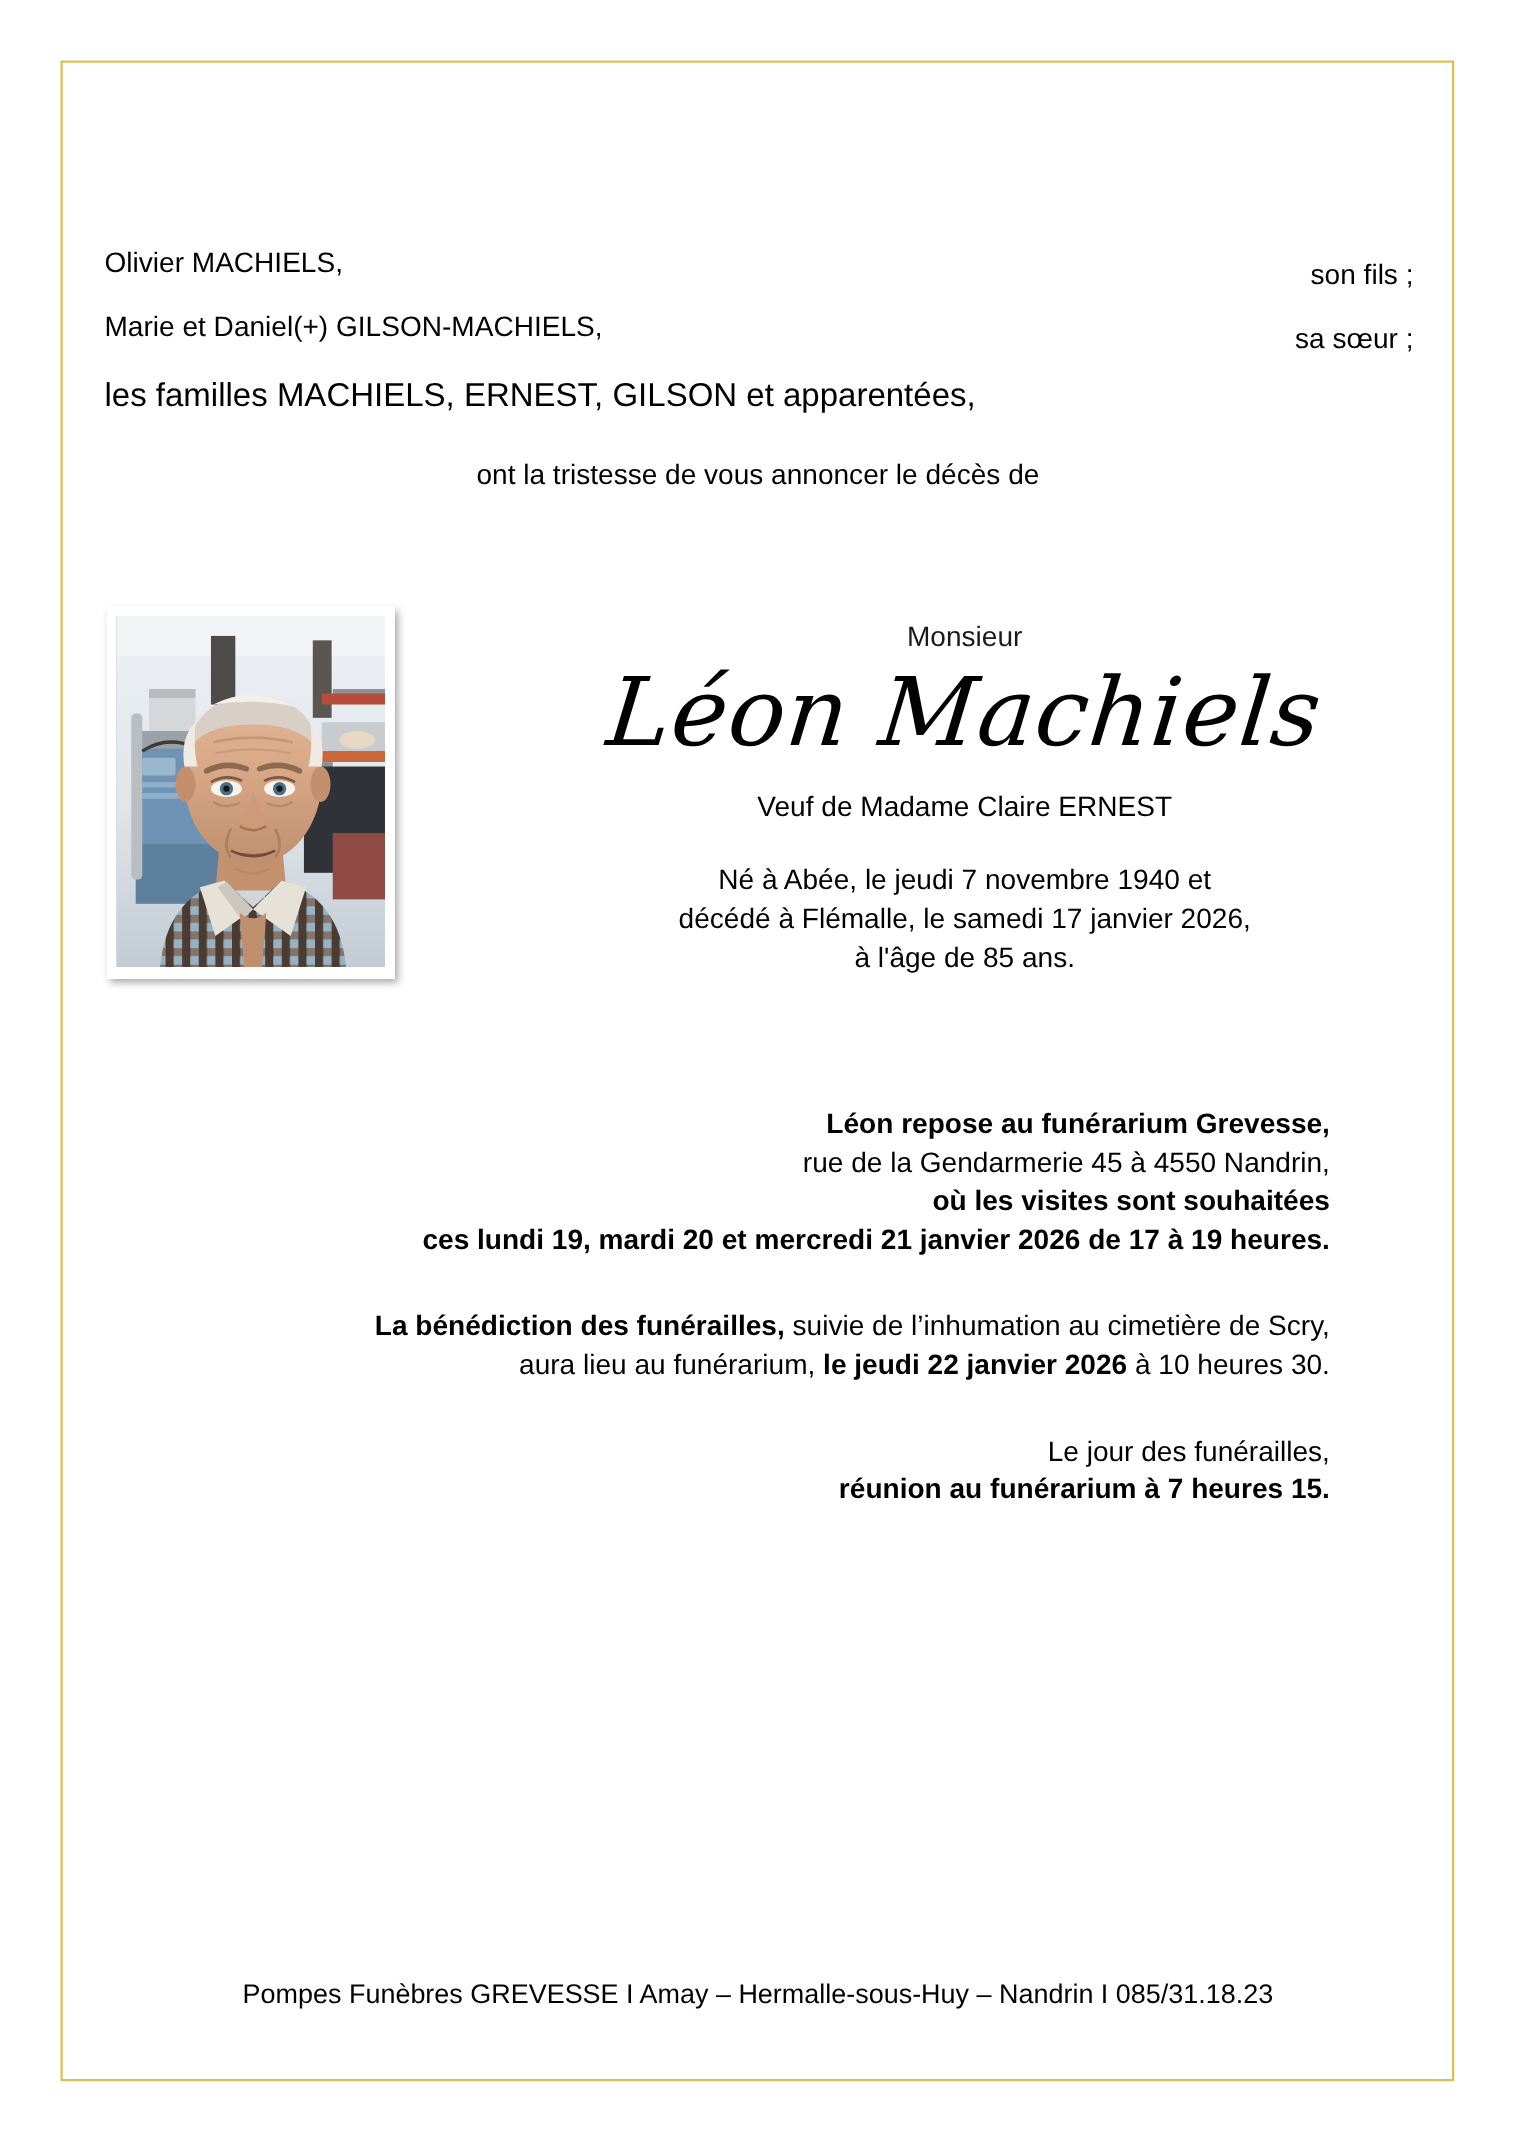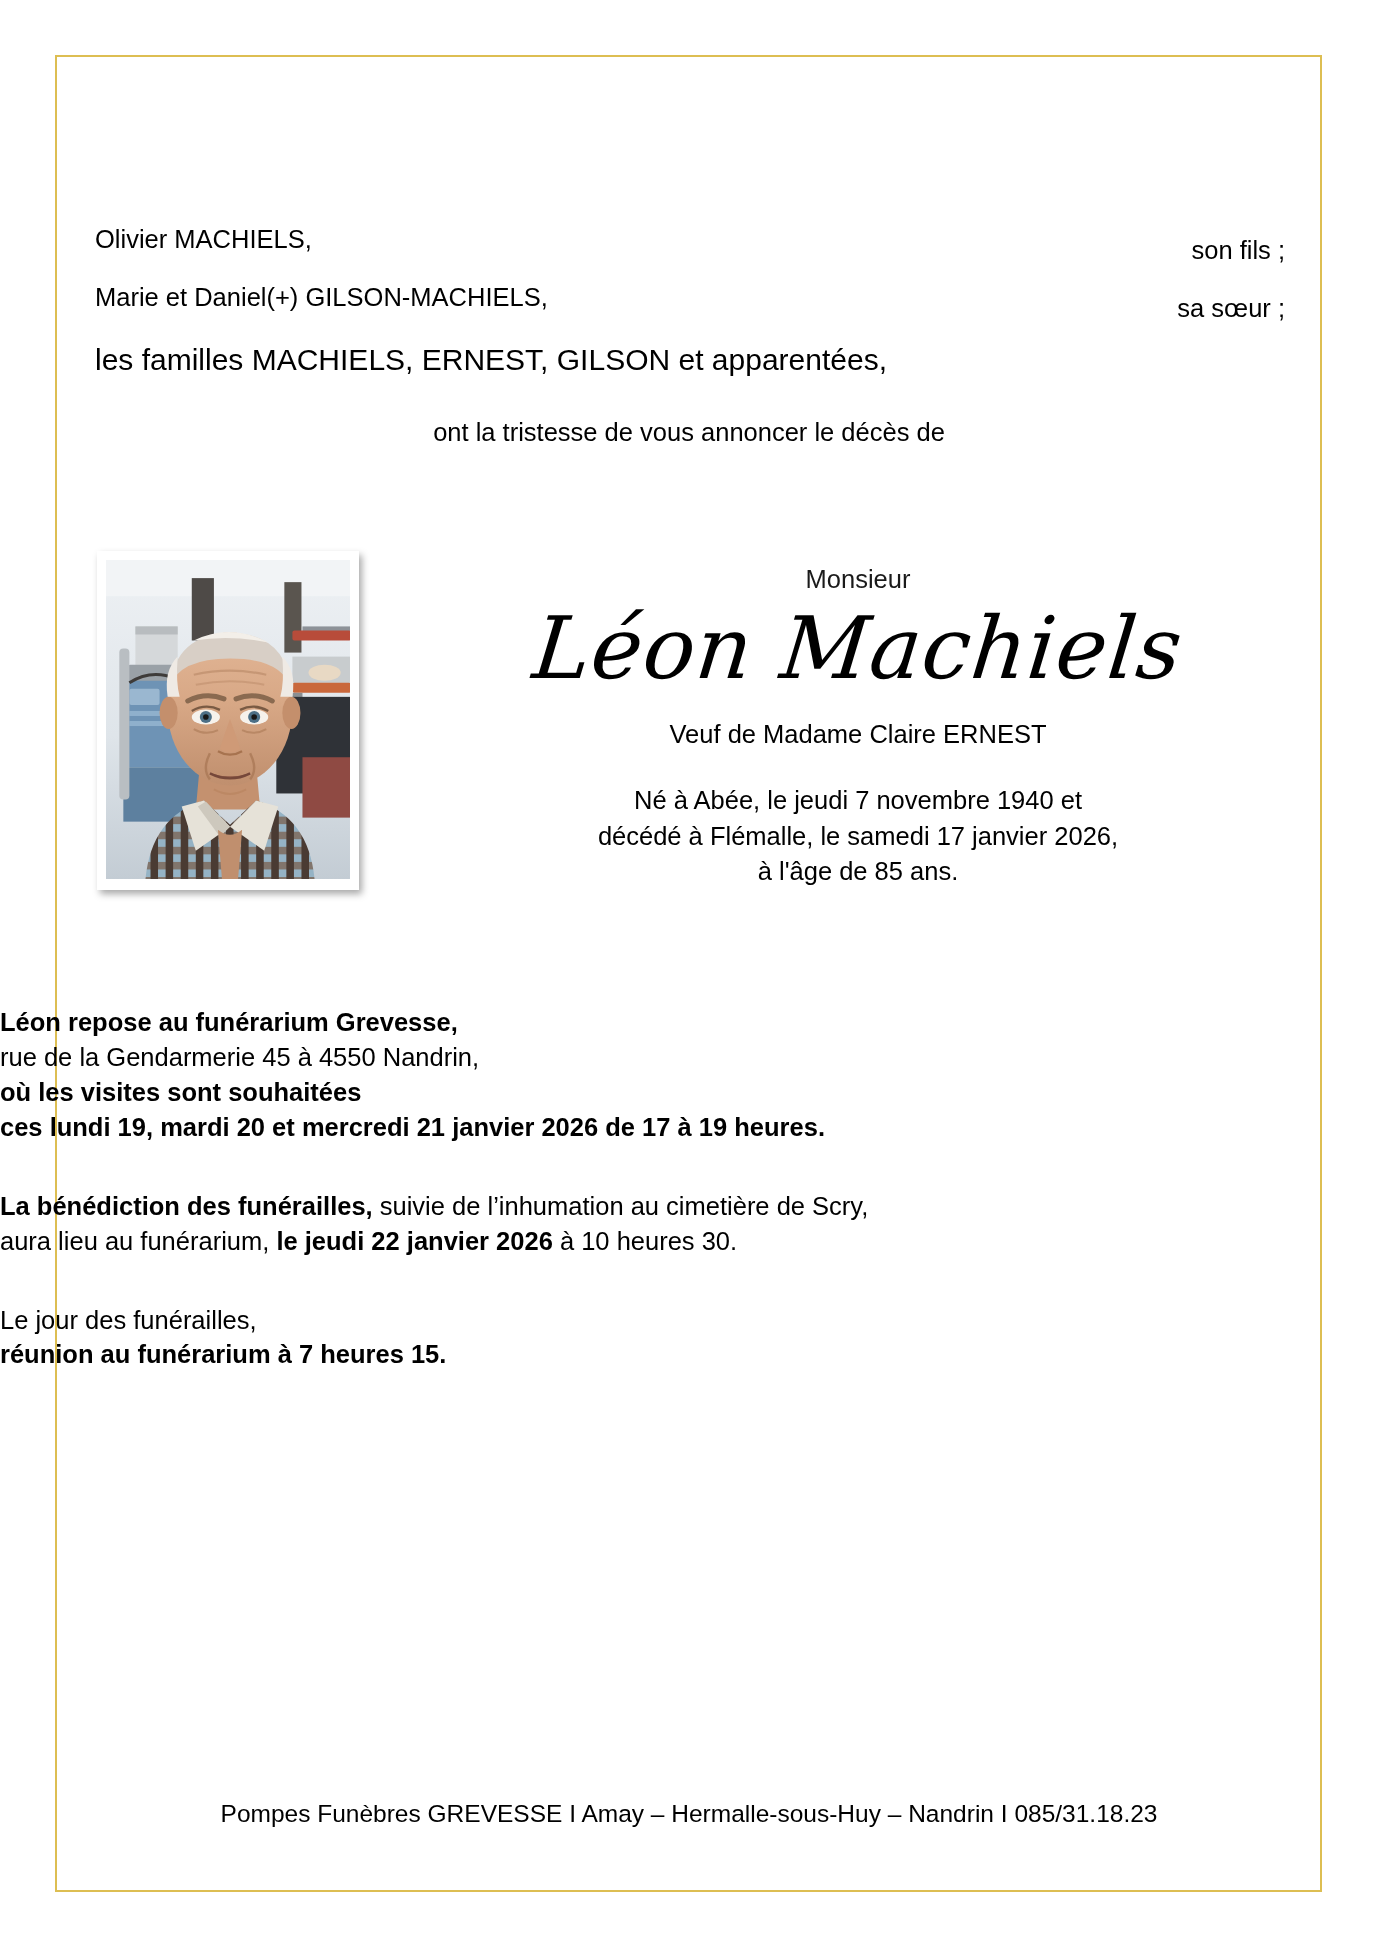--- a/index.html
+++ b/index.html
@@ -90,21 +90,21 @@
     width: 100%;
     height: 100%;
     overflow: hidden;
     background: #9aa7b4;
   }
   .photo svg { display:block; width:100%; height:100%; }
 
   
   .identity {
     position: absolute;
-    left: 393px;
+    left: 412px;
     top: 565px;
     width: 930px;
     text-align: center;
   }
   .monsieur {
     font-size: 25.5px;
     color: #1a1a1a;
     margin-bottom: 6px;
   }
   .fullname {
@@ -127,21 +127,21 @@
     line-height: 1.38;
     margin-top: 34px;
   }
 
   
   .funeral {
     position: absolute;
     left: 0;
     top: 1005px;
     width: 1209px;
-    text-align: left;
+    text-align: right;
   }
   .blk {
     font-size: 25.5px;
     line-height: 1.37;
     margin-bottom: 44px;
   }
   .blk:last-child { margin-bottom: 18px; }
   .b { font-weight: bold; }
 
   

